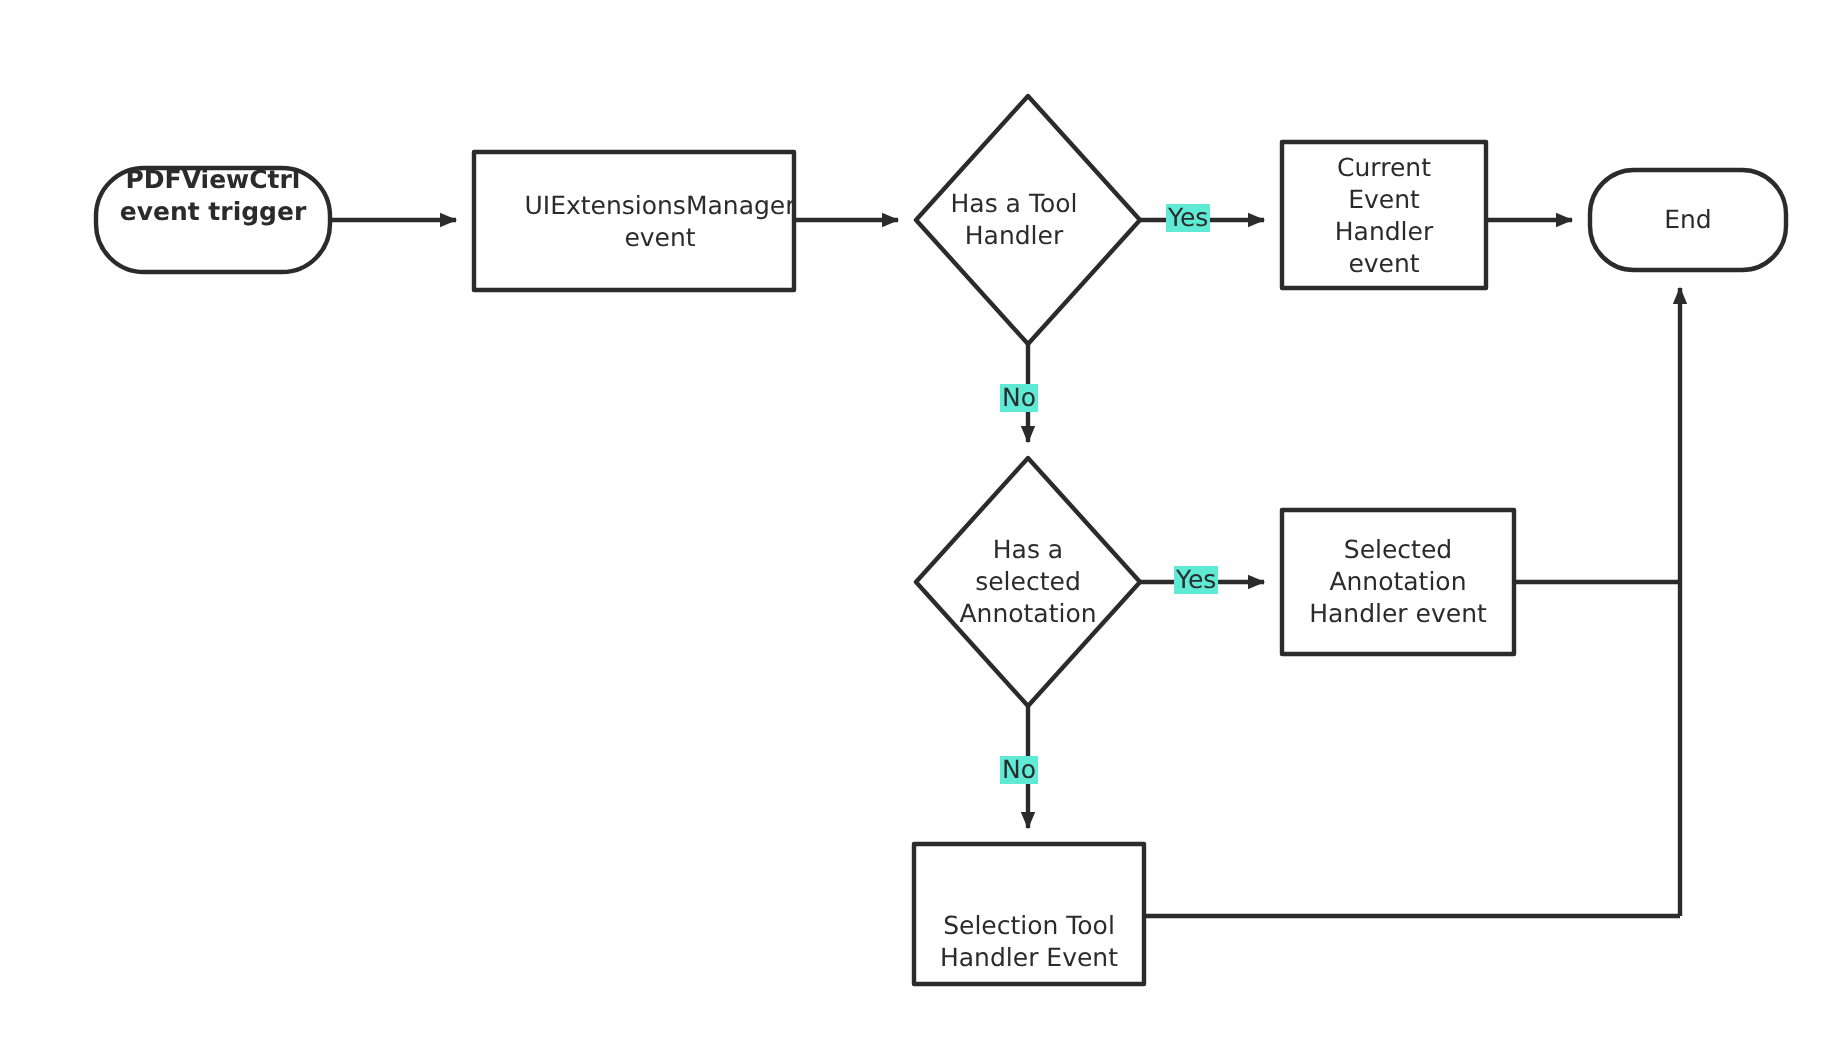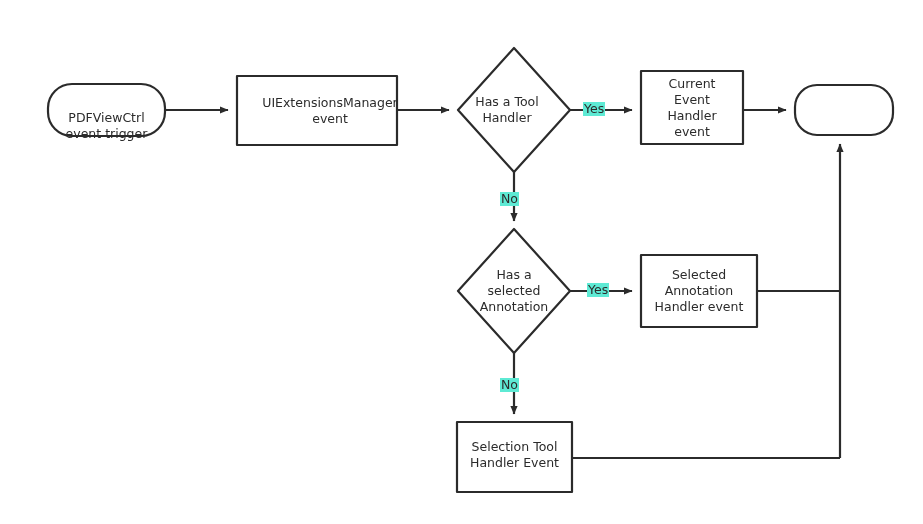--- a/index.html
+++ b/index.html
@@ -103,44 +103,45 @@
 
     <path class="connector" d="M514,353 L514,414" marker-end="url(#arrowhead)"></path>
 
     <path class="connector" d="M757,291 L840,291"></path>
 
     <path class="connector" d="M572,458 L840,458"></path>
 
     <path class="connector" d="M840,458 L840,144" marker-end="url(#arrowhead)"></path>
   </svg>
 
-  <div class="node-label" style="left:48px; top:100px; width:117px; height:52px;">PDFViewCtrl
+  <div class="node-label" style="left:48px; top:72px; width:117px; height:52px;font-weight:bold;">PDFViewCtrl
 event trigger</div>
 
   <div class="node-label" style="left:237px; top:76px; width:160px; height:69px;margin-left:13px;">UIExtensionsManager
 event</div>
 
   <div class="node-label" style="left:452px; top:78px; width:110px; height:64px;">Has a Tool
 Handler</div>
 
   <div class="node-label" style="left:641px; top:71px; width:102px; height:73px;">Current
 Event
 Handler
 event</div>
 
+  <div class="node-label" style="left:795px; top:85px; width:98px; height:50px;">End</div>
 
   <div class="node-label" style="left:449px; top:259px; width:130px; height:64px;text-align:center;">Has a
 selected
 Annotation</div>
 
   <div class="node-label" style="left:641px; top:255px; width:116px; height:72px;">Selected
 Annotation
 Handler event</div>
 
-  <div class="node-label" style="left:457px; top:420px; width:115px; height:70px;">Selection Tool
+  <div class="node-label" style="left:457px; top:436px; width:115px; height:70px;">Selection Tool
 Handler Event</div>
 
   <div class="edge-label" style="left:583px; top:102px;">Yes</div>
 
   <div class="edge-label" style="left:500px; top:192px;">No</div>
 
   <div class="edge-label" style="left:587px; top:283px;">Yes</div>
 
   <div class="edge-label" style="left:500px; top:378px;">No</div>
 

